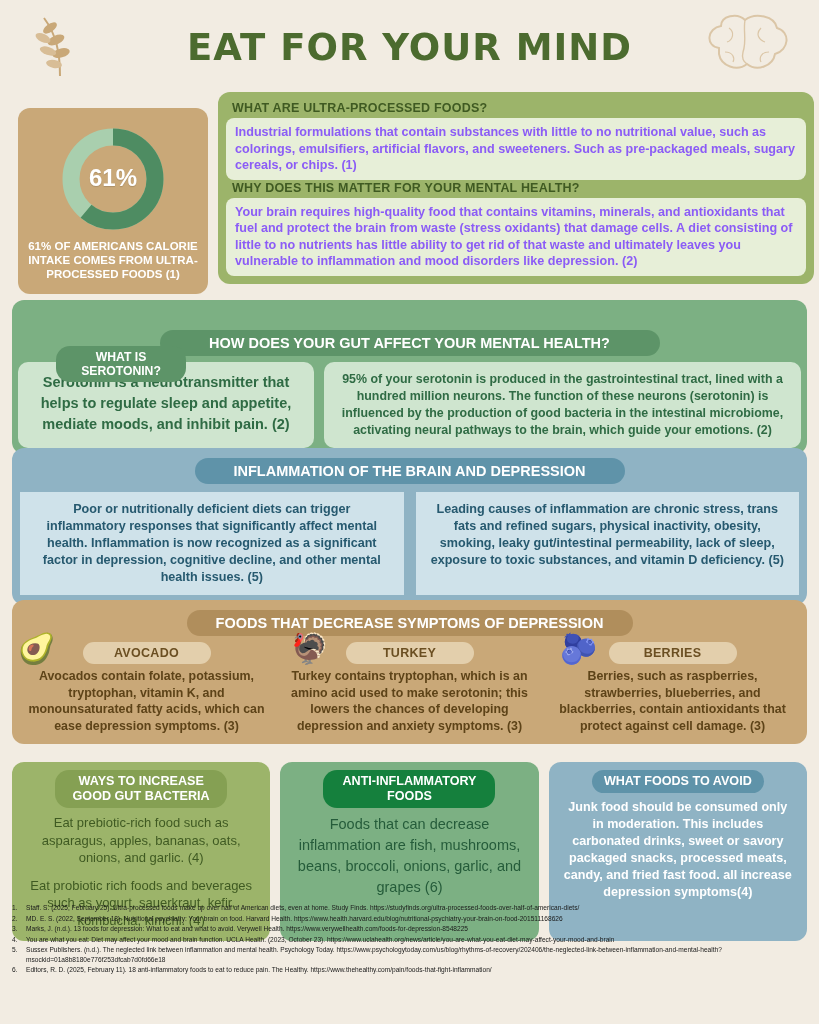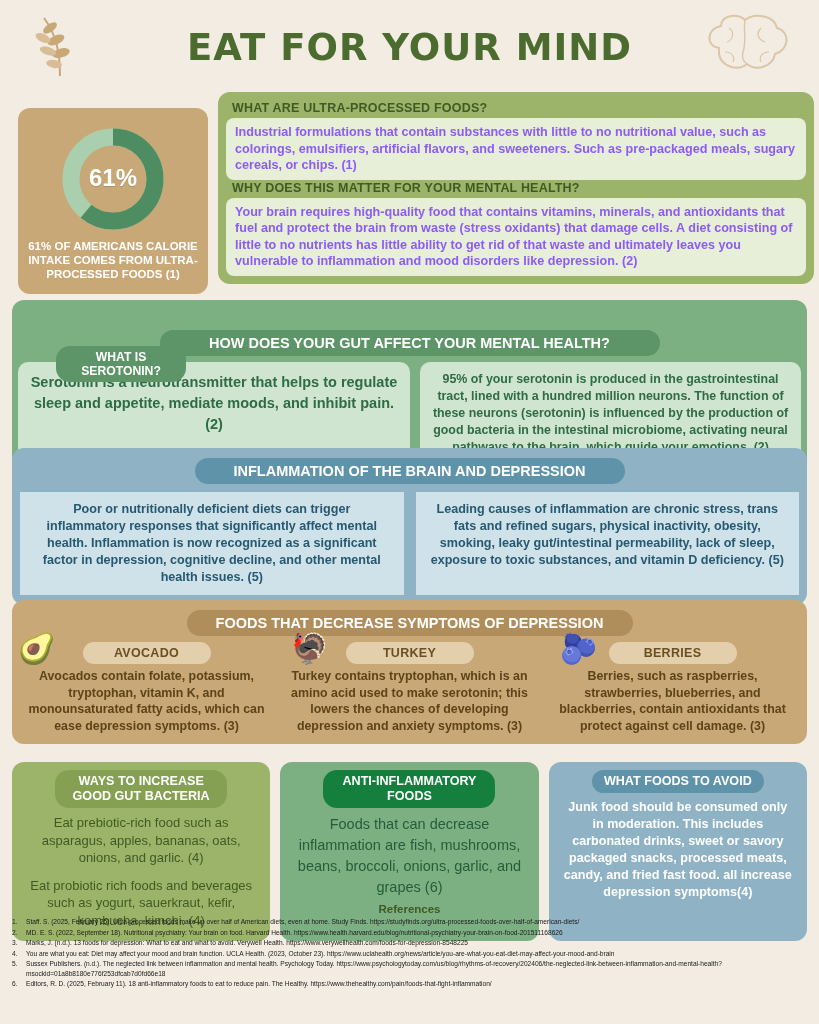--- a/index.html
+++ b/index.html
@@ -140,21 +140,21 @@
     text-align: center;
     border-radius: 14px;
     padding: 5px 10px;
     box-sizing: border-box;
   }
   .gut-cols {
     display: flex;
     gap: 10px;
   }
   .gut-col-left {
-    width: 392px;
+    width: 296px;
     background: #cfe5cf;
     border-radius: 10px;
     padding: 10px 12px 12px 12px;
     box-sizing: border-box;
     font-size: 14.5px;
     font-weight: bold;
     line-height: 21px;
     color: #2f6b44;
     text-align: center;
   }
@@ -471,21 +471,20 @@
     </div>
     <div class="bcard blue">
       <div class="bpill blue">WHAT FOODS TO AVOID</div>
       <div class="btext blue">
         <p>Junk food should be consumed only in moderation. This includes carbonated drinks, sweet or savory packaged snacks, processed meats, candy, and fried fast food. all increase depression symptoms(4)</p>
       </div>
     </div>
   </div>
 
   <div class="refs">
-    <div class="refs-title">References</div>
     <div class="ref-row">
       <div class="ref-num">1.</div>
       <div class="ref-text">Staff. S. (2025, February 25). Ultra-processed foods make up over half of American diets, even at home. Study Finds. https://studyfinds.org/ultra-processed-foods-over-half-of-american-diets/</div>
     </div>
     <div class="ref-row">
       <div class="ref-num">2.</div>
       <div class="ref-text">MD. E. S. (2022, September 18). Nutritional psychiatry: Your brain on food. Harvard Health. https://www.health.harvard.edu/blog/nutritional-psychiatry-your-brain-on-food-201511168626</div>
     </div>
     <div class="ref-row">
       <div class="ref-num">3.</div>

